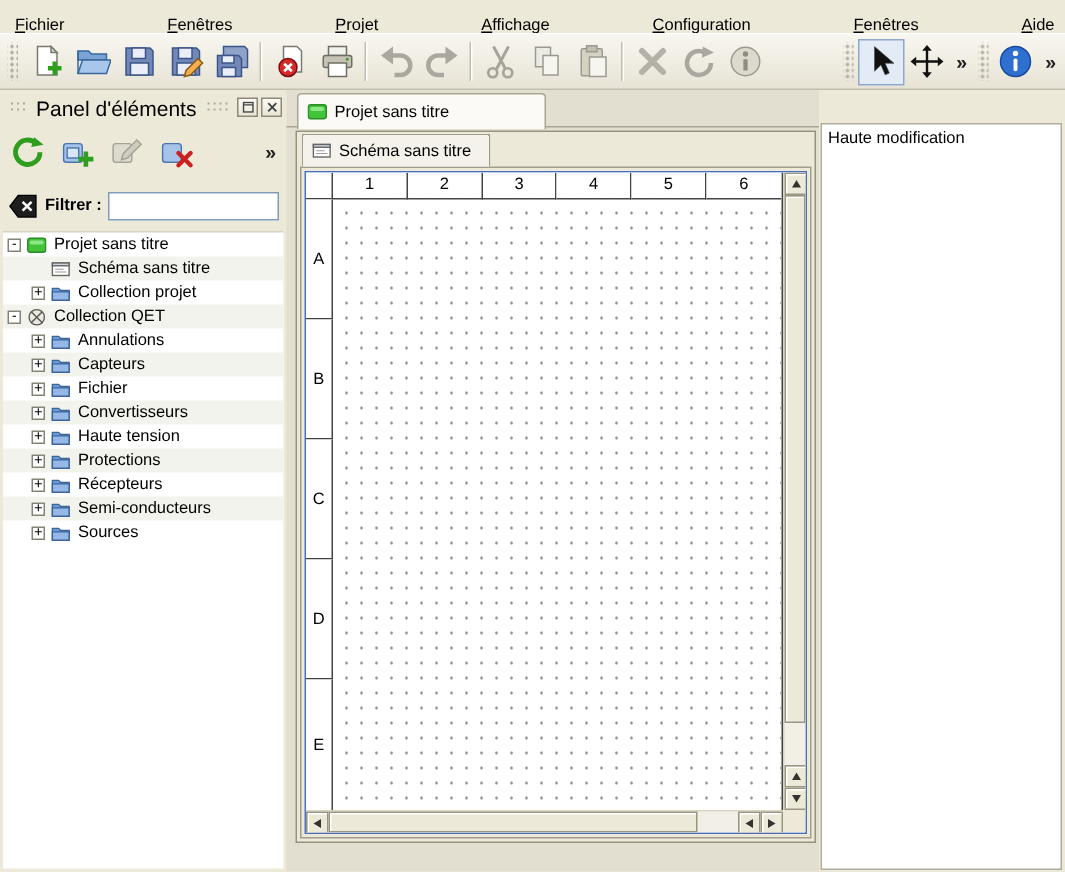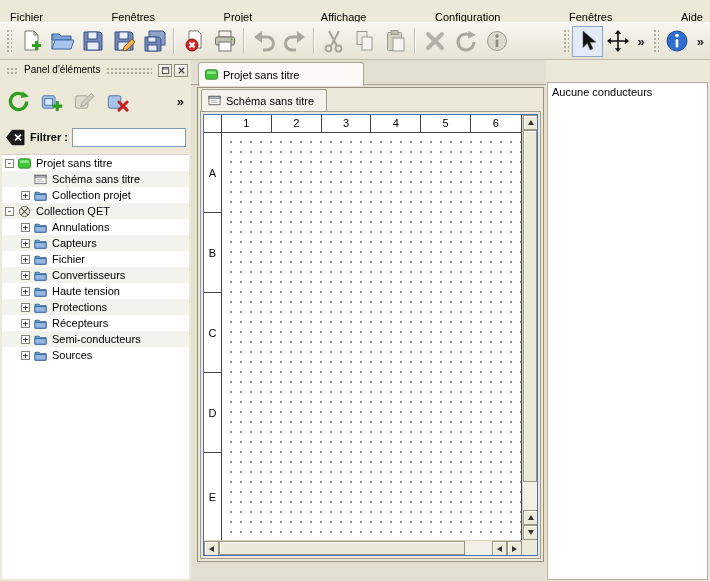--- a/index.html
+++ b/index.html
@@ -16,21 +16,21 @@
   .toolbar { position:absolute; left:0; top:22px; width:710px; height:38px; display:flex; align-items:center; background:linear-gradient(#f8f6f0,#e7e3d5); border-top:1px solid #fff; border-bottom:1px solid #c2beae; padding:0 2px; }
   .tb-handle { width:7px; height:26px; margin:0 3px; background-image:radial-gradient(#b2ae9e 1px, transparent 1.2px); background-size:4px 4px; background-position:1px 1px; }
   .tb-sep { width:2px; height:26px; margin:0 3px; border-left:1px solid #c2beae; border-right:1px solid #fff; }
   .tbtn { width:31px; height:31px; display:flex; align-items:center; justify-content:center; border:1px solid transparent; }
   .tbtn svg { width:24px; height:24px; }
   .tbtn.checked { border:1px solid #8ea8cc; background:#e3ebf6; }
   .tb-chevron { font-size:13px; font-weight:bold; color:#222; padding:0 4px; cursor:default; }
   .tb-spacer { flex:1; }
 
   
-  .dock-title { position:absolute; height:15px; display:flex; align-items:flex-start; font-size:10px; }
+  .dock-title { position:absolute; height:15px; display:flex; align-items:center; font-size:14px; }
   .dt-dots { flex:1; align-self:stretch; margin:3px 4px; background-image:radial-gradient(#aeaa9a 0.8px, transparent 1px); background-size:4px 4px; }
   .dt-dots.small { flex:0 0 12px; }
   .dock-btn { width:14px; height:13px; margin-left:2px; border:1px solid #8e8a7a; background:linear-gradient(#fcfbf6,#e9e5d5); display:flex; align-items:center; justify-content:center; }
   .dock-title-text { white-space:nowrap; padding:0 2px; }
 
   
   .dock-left { position:absolute; left:0; top:60px; width:191px; height:521px; }
   .dock-left .dock-title { top:4px; left:2px; right:3px; }
   .panel-toolbar { position:absolute; left:3px; top:24px; right:3px; height:34px; display:flex; align-items:center; gap:3px; }
   .ptbtn { width:30px; height:30px; display:flex; align-items:center; justify-content:center; }
@@ -500,17 +500,17 @@
               </div>
           </div>
           <div class="sb-corner"></div>
         </div>
       </div>
     </div>
   </div>
 
   <div class="dock-right">
     <div class="undo-list">
-      <span>Aucune conducteurs</span>
+      <span>Haute modification</span>
     </div>
   </div>
 
 </div>
 
 </body></html>

